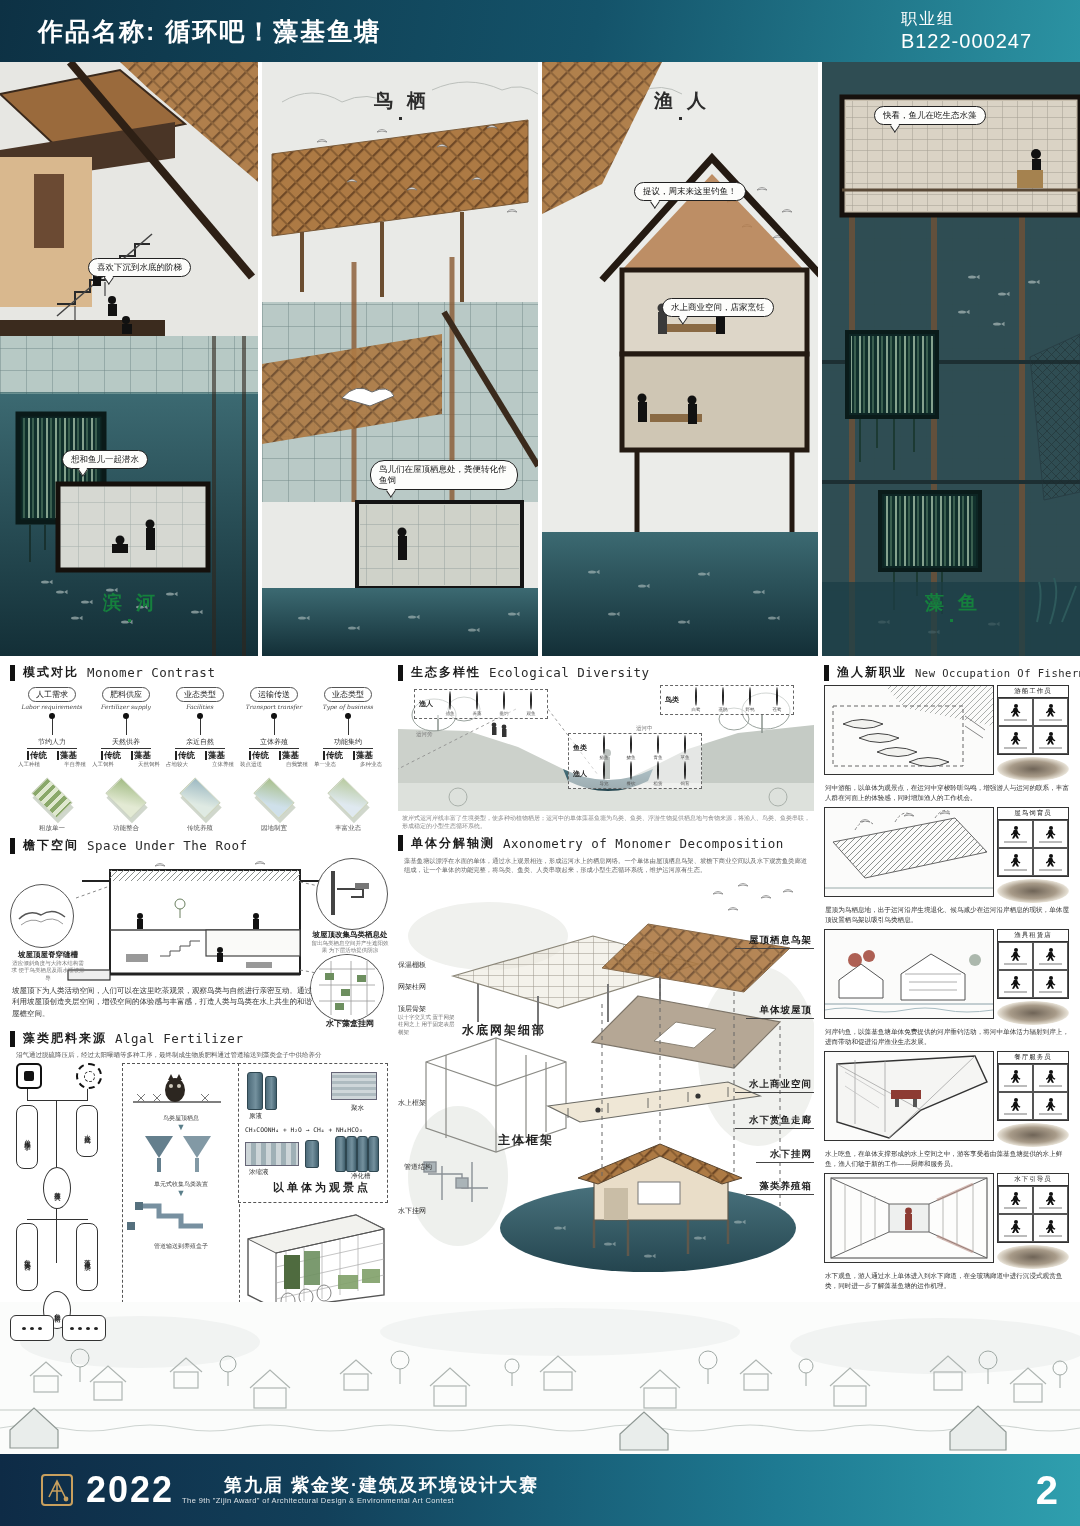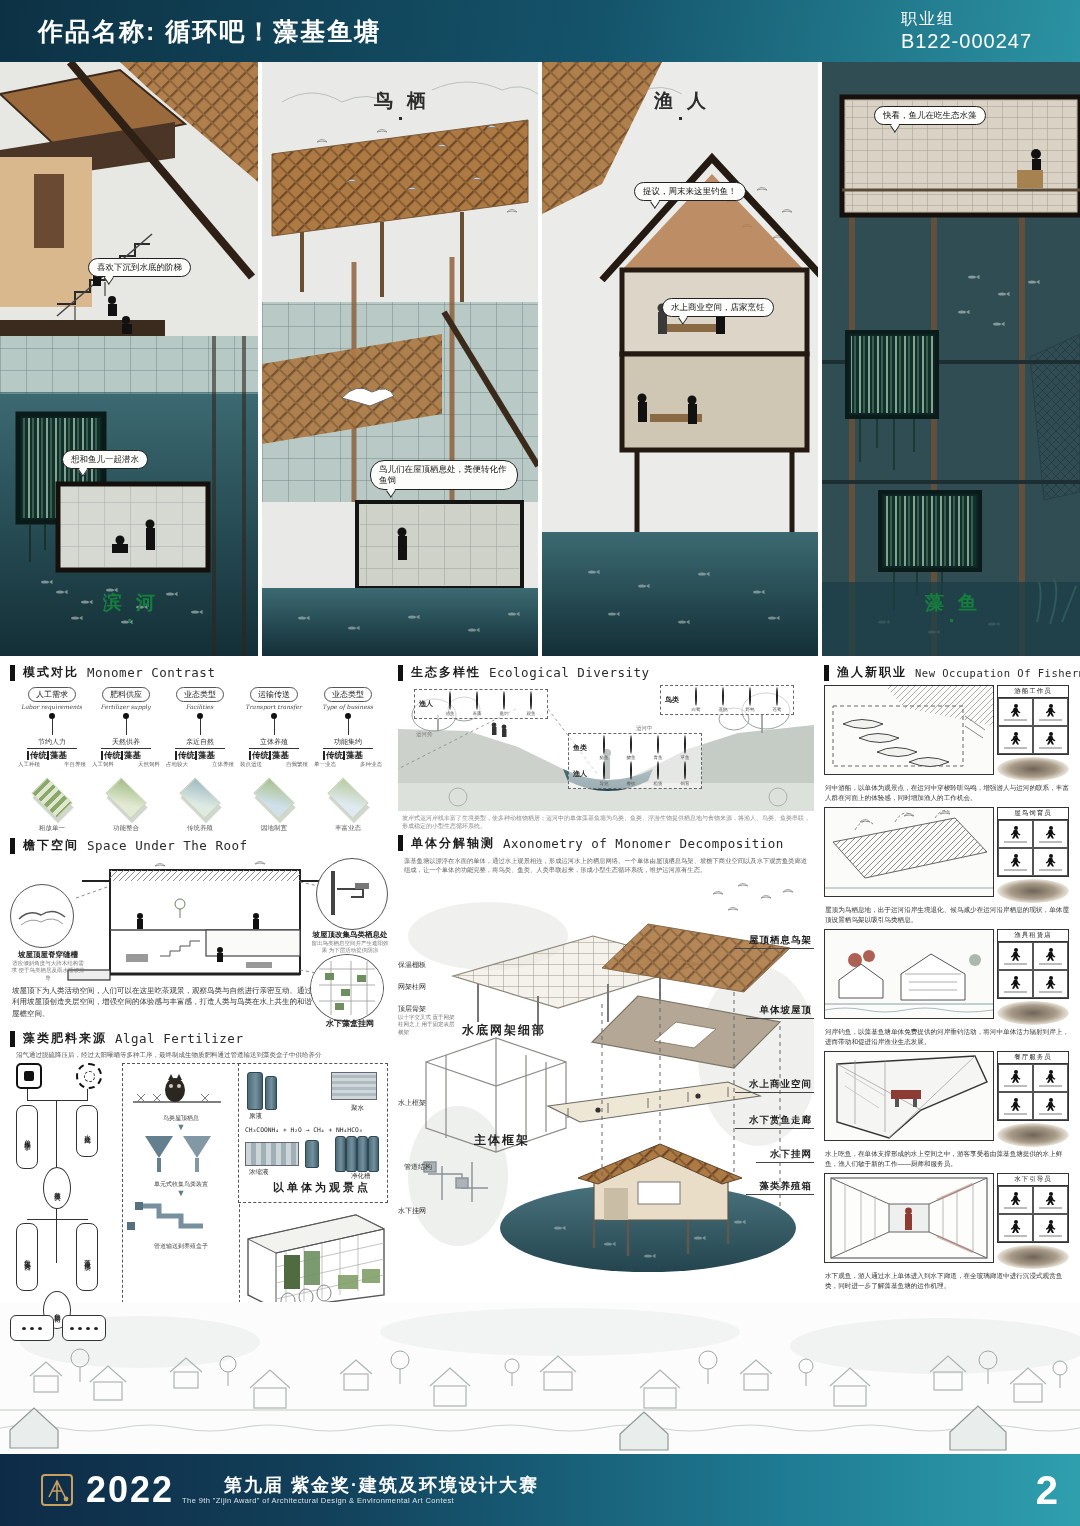--- a/index.html
+++ b/index.html
@@ -37,21 +37,21 @@
   .sec-h .zh{font-size:12px;font-weight:bold;color:#1c1c1c;letter-spacing:2px;white-space:nowrap;}
   .sec-h .en{font-family:"DejaVu Sans Mono",monospace;font-size:12.5px;color:#2a2a2a;letter-spacing:.5px;white-space:nowrap;}
   
   .pat-row{display:flex;justify-content:space-between;padding:2px 2px 0 6px;}
   .pc{width:72px;display:flex;flex-direction:column;align-items:center;}
   .pc .pill{border:1px solid #555;border-radius:9px;padding:1px 7px;font-size:8px;color:#222;white-space:nowrap;}
   .pc .pen{font-family:"DejaVu Serif",serif;font-style:italic;font-size:6px;color:#444;margin-top:1px;white-space:nowrap;}
   .pc .stem{width:1px;height:22px;background:#333;margin-top:3px;position:relative;}
   .pc .stem::before{content:"";position:absolute;top:0;left:-2.5px;width:6px;height:6px;border-radius:50%;background:#111;}
   .pc .node{font-size:7px;color:#333;margin:2px 0 1px;}
-  .pc .fork{width:50px;border-top:1px solid #333;display:flex;justify-content:flex-start;padding-top:2px;}
+  .pc .fork{width:50px;border-top:1px solid #333;display:flex;justify-content:space-between;padding-top:2px;}
   .pc .fk{font-size:8.5px;font-weight:bold;color:#222;border-left:2px solid #222;padding-left:1px;line-height:1.1;}
   .pc .subs{width:68px;display:flex;justify-content:space-between;font-size:5.5px;color:#666;margin-top:1px;}
   .pc .dia{width:34px;height:34px;margin:12px 0 8px;transform:rotate(45deg) scale(1,.62);
            background:linear-gradient(135deg,#a3bc85,#e3ead4 70%);border:1px solid #c2ccb2;
            box-shadow:4px 4px 0 rgba(120,140,110,.35);}
   .pc .dia.striped{background:repeating-linear-gradient(90deg,#8aa86a 0 4px,#dfe8cf 4px 8px);}
   .pc .cap{font-size:6.5px;color:#555;}
   
   .roof-wrap{position:relative;height:168px;margin-top:2px;}
   .callout{position:absolute;border:1px solid #555;border-radius:50%;background:#fff;overflow:hidden;}
@@ -781,21 +781,21 @@
               <line x1="382" y1="150" x2="382" y2="330"></line>
             </g>
           </svg>
           <div class="ax-lbl" style="left:0;top:84px">保温棚板</div>
           <div class="ax-lbl" style="left:0;top:106px">网架柱网</div>
           <div class="ax-lbl" style="left:0;top:128px">顶层骨架</div>
           <div class="ax-note" style="left:0;top:138px">以十字交叉式 置于网架柱网之上 用于固定表层横架</div>
           <div class="ax-lbl big" style="left:64px;top:146px">水底网架细部</div>
           <div class="ax-lbl" style="left:0;top:222px">水上框架</div>
           <div class="ax-lbl" style="left:0;top:330px">水下挂网</div>
-          <div class="ax-lbl big" style="left:76px;top:256px">主体框架</div>
+          <div class="ax-lbl big" style="left:100px;top:256px">主体框架</div>
           <div class="ax-lbl" style="left:6px;top:286px">管道结构</div>
           <div class="ax-lbl r" style="right:0;top:58px">屋顶栖息鸟架</div>
           <div class="ax-lbl r" style="right:0;top:128px">单体坡屋顶</div>
           <div class="ax-lbl r" style="right:0;top:202px">水上商业空间</div>
           <div class="ax-lbl r" style="right:0;top:238px">水下赏鱼走廊</div>
           <div class="ax-lbl r" style="right:0;top:272px">水下挂网</div>
           <div class="ax-lbl r" style="right:0;top:304px">藻类养殖箱</div>
         </div>
       </div>
     </div>

